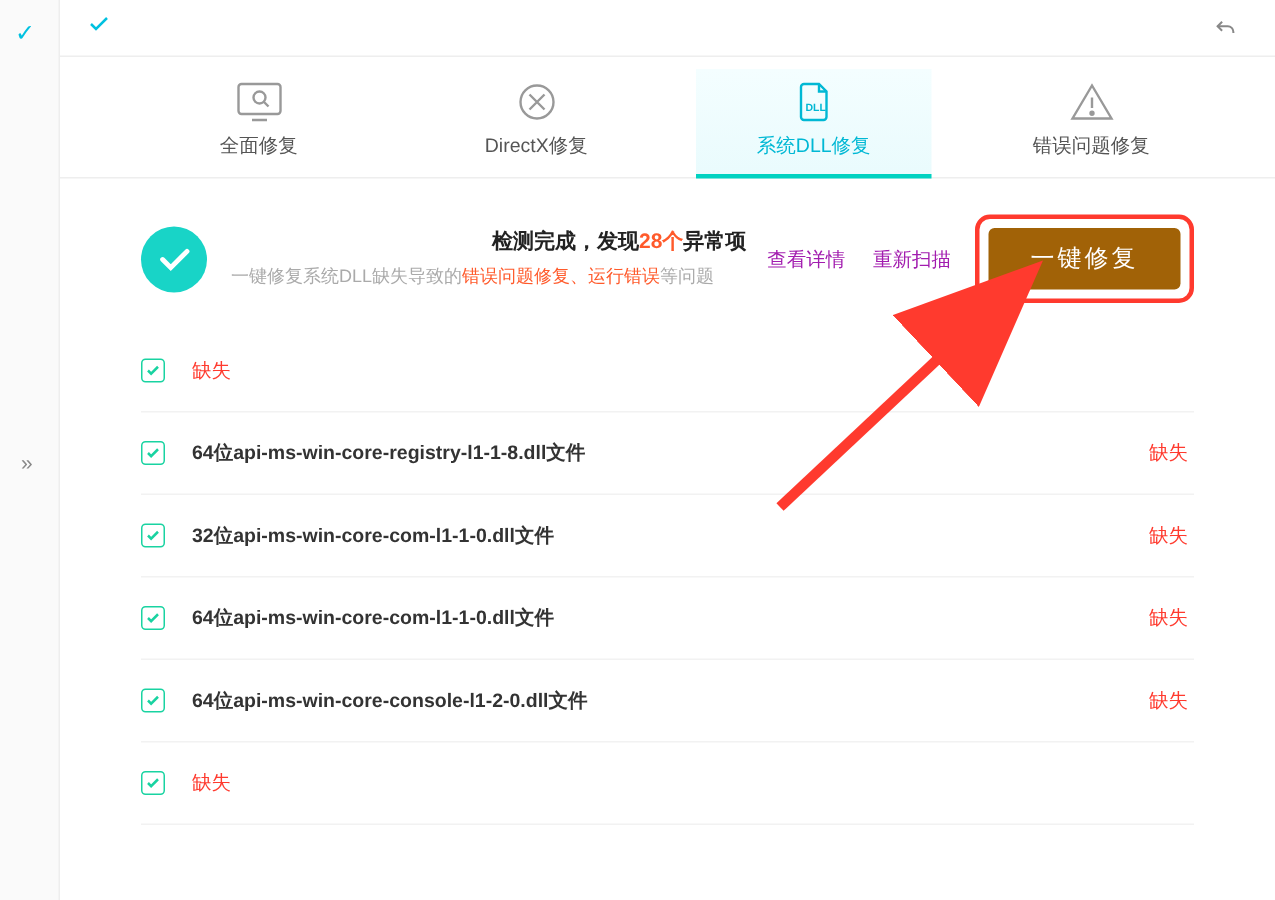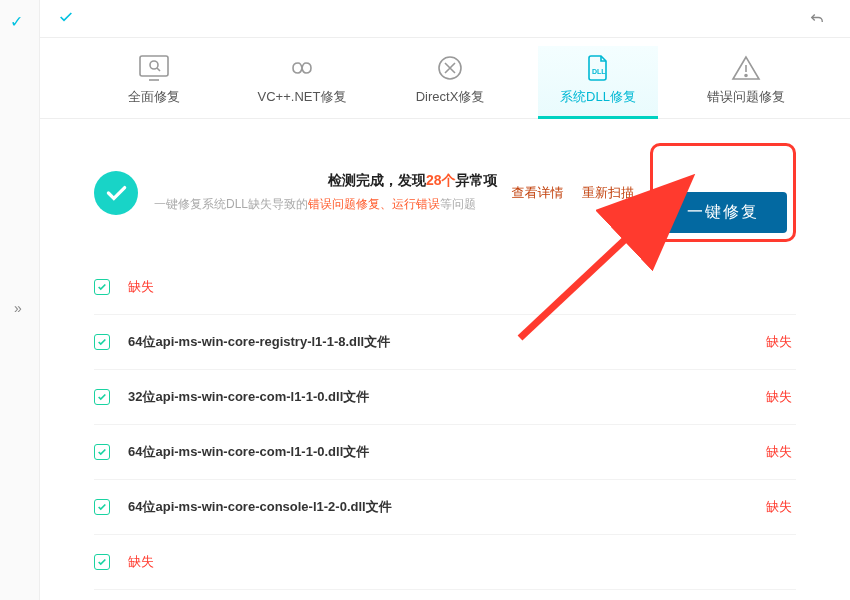--- a/index.html
+++ b/index.html
@@ -110,43 +110,42 @@
     }
     .summary-title .count { color: #ff5a2b; }
     .summary-sub {
       font-size: 12px;
       color: #aaa;
       margin-top: 6px;
     }
     .summary-sub .em { color: #ff5a2b; }
     .summary-links { margin-right: 16px; }
     .summary-links a {
-      color: #c2410c;
+      color: #a21caf;
       font-size: 13px;
       margin-left: 14px;
       text-decoration: none;
       cursor: pointer;
     }
     .fix-button-wrap {
       position: relative;
       padding: 6px;
       border: 3px solid #ff3a2e;
       border-radius: 10px;
     }
     .fix-button {
-      background: #0369a1;
+      background: #a16207;
       color: #fff;
       border: none;
       font-size: 16px;
       font-weight: 500;
       padding: 10px 28px;
       border-radius: 4px;
       cursor: pointer;
       letter-spacing: 2px;
-      margin-top: 40px;
     }
     
     .items {
       padding: 4px 54px 0 54px;
     }
     .item {
       display: flex;
       align-items: center;
       padding: 18px 0;
       border-bottom: 1px solid #f2f2f2;
@@ -211,28 +210,20 @@
             <line x1="12" y1="27" x2="22" y2="27"></line>
             <circle cx="17" cy="12" r="4"></circle>
             <line x1="20" y1="15" x2="23" y2="18"></line>
           </svg>
       </span>
       <span class="tab-label">全面修复</span>
     </div>
     <div class="tab">
       <span class="tab-icon">
         <svg width="34" height="30" viewBox="0 0 34 30" fill="none" stroke="#999" stroke-width="1.6">
-            <path d="M8 15c0-3 2-5 5-5s4 5 4 5 1 5 4 5 5-2 5-5-2-5-5-5-4 5-4 5-1 5-4 5-5-2-5-5z"></path>
-          </svg>
-      </span>
-      <span class="tab-label">VC++.NET修复</span>
-    </div>
-    <div class="tab">
-      <span class="tab-icon">
-        <svg width="34" height="30" viewBox="0 0 34 30" fill="none" stroke="#999" stroke-width="1.6">
             <circle cx="17" cy="15" r="11"></circle>
             <path d="M12 10l10 10M22 10l-10 10"></path>
           </svg>
       </span>
       <span class="tab-label">DirectX修复</span>
     </div>
     <div class="tab active">
       <span class="tab-icon">
         <svg width="34" height="30" viewBox="0 0 34 30" fill="none" stroke="#00b8d4" stroke-width="1.6">
             <path d="M10 3h10l5 5v17a2 2 0 01-2 2H10a2 2 0 01-2-2V5a2 2 0 012-2z"></path>

